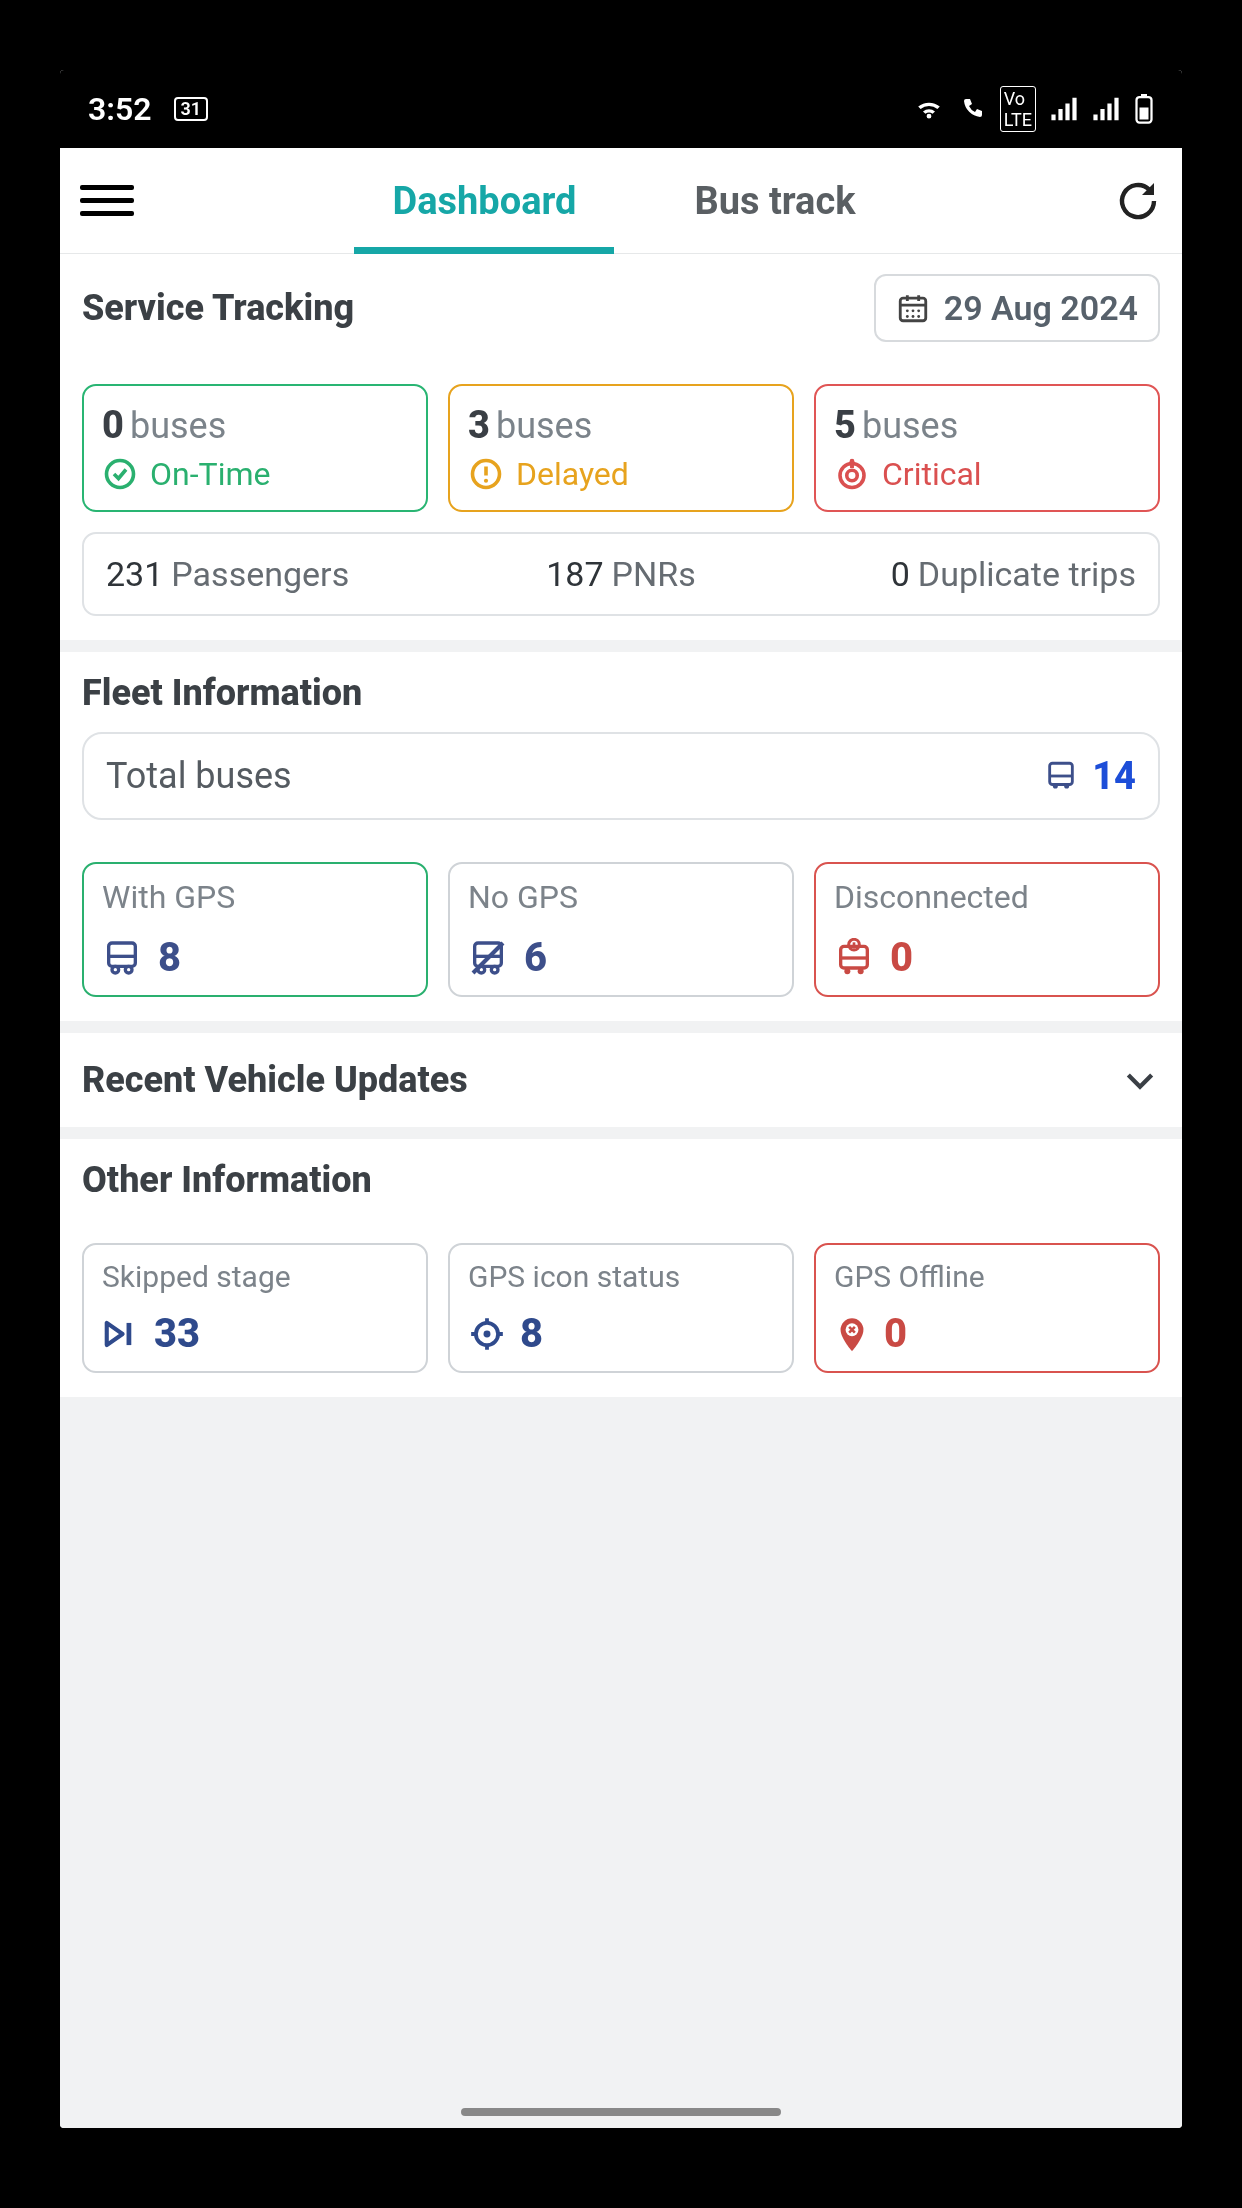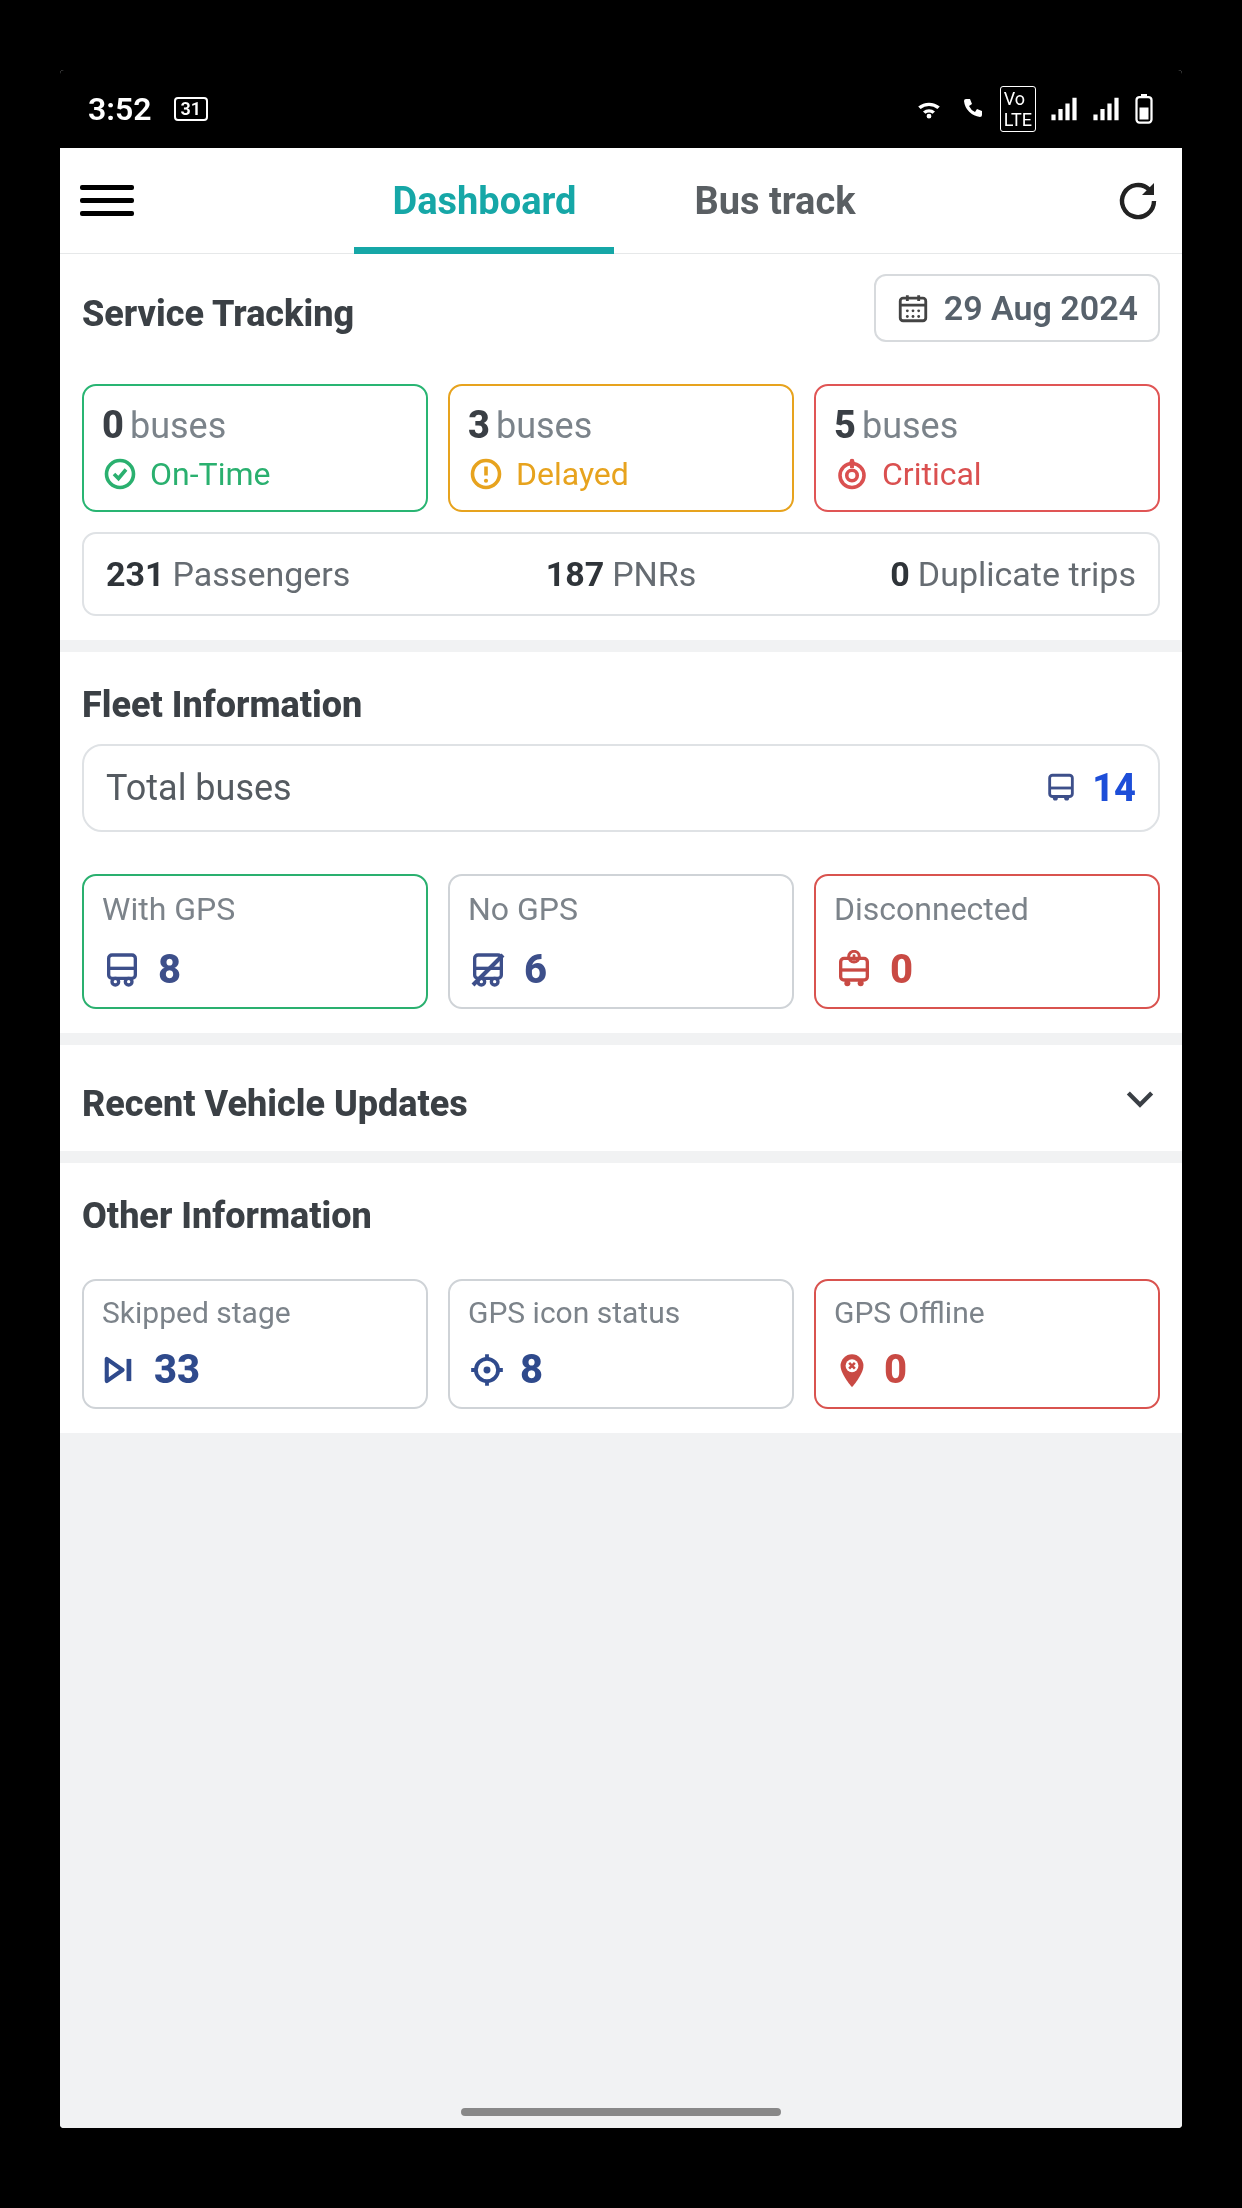--- a/index.html
+++ b/index.html
@@ -33,21 +33,21 @@
   .hamburger span { height:5px; background:#000; width:54px; border-radius:2px; }
   .tabs { flex:1; display:flex; height:100%; align-items:stretch; justify-content:center; gap: 70px;}
   .tab { display:flex; align-items:center; font-size:38px; font-weight:700; color:#5a5f63; position:relative; padding:0 24px;}
   .tab.active { color:#16a7a7; }
   .tab.active::after { content:""; position:absolute; left:-14px; right:-14px; bottom:-1px; height:7px; background:#16a7a7;}
   .refresh { width:56px; height:56px; display:flex; align-items:center; justify-content:center; }
   
   .content { flex:1; overflow:auto; background:#f1f2f3; }
   .section { background:#fff; margin: 0 0 12px 0; padding: 20px 22px 24px 22px; }
   .section-head { display:flex; align-items:center; justify-content:space-between; margin-bottom: 18px;}
-  .section-title { font-size:36px; font-weight:800; color:#3b4045;margin-top:12px; }
+  .section-title { font-size:36px; font-weight:800; color:#3b4045; }
   .date-chip {
     display:flex; align-items:center; gap:14px; border:2px solid #d7dadd; border-radius:12px;
     padding: 12px 20px; font-size:34px; color:#57616b; font-weight:600;
   }
   .row3 { display:grid; grid-template-columns: repeat(3, 1fr); gap: 20px; }
   .card {
     border:2.5px solid #ccc; border-radius:14px; padding: 14px 18px; min-height: 128px; background:#fff;
     display:flex; flex-direction:column; justify-content:center; gap: 8px; margin-top: 24px;
   }
   .card .line1 { font-size:36px; color:#7b838a; }
@@ -57,21 +57,21 @@
   .card-green .line2 { color:#2ab06f; }
   .card-amber { border-color:#e7a31e; }
   .card-amber .line2 { color:#e7a31e; }
   .card-red { border-color:#e05555; }
   .card-red .line2 { color:#da5050; }
   .stats-bar {
     margin-top: 20px; border:2px solid #dfe2e5; border-radius:14px; padding: 20px 22px;
     display:grid; grid-template-columns: repeat(3, 1fr); gap: 10px; align-items:center;
   }
   .stat { font-size:34px; color:#666c72; }
-  .stat b { color:#2f3439; font-weight:700; margin-right:8px;}
+  .stat b { color:#2f3439; font-weight:400; margin-right:8px;}
   .stat:nth-child(2){text-align:center;}
   .stat:nth-child(3){text-align:right;}
   
   .total-bar {
     border:2px solid #dfe2e5; border-radius:20px; padding: 20px 22px; display:flex;
     justify-content:space-between; align-items:center; font-size:36px; color:#555b61;
   }
   .total-right { display:flex; align-items:center; gap:14px; color:#1d4ed8; font-weight:800; font-size:38px;}
   .fleet-cards { margin-top: 18px; }
   .fleet-card { padding: 14px 18px; min-height: 128px;}

